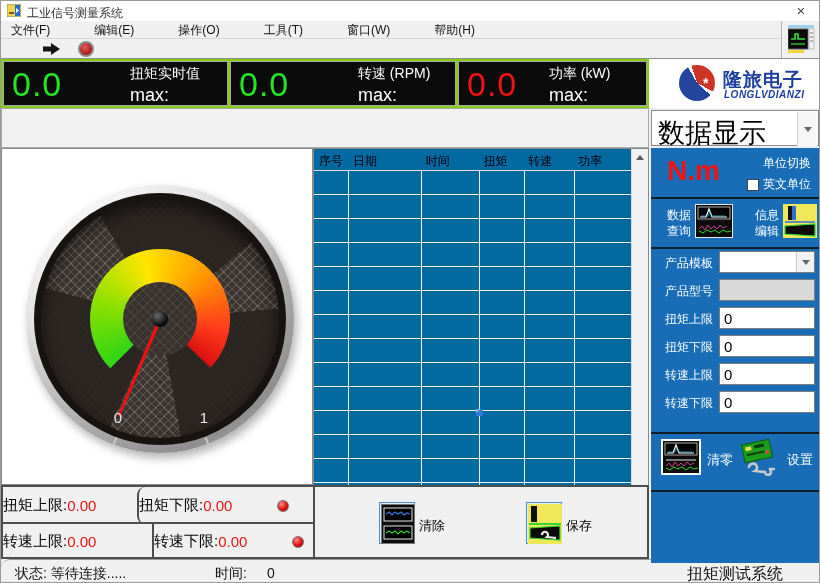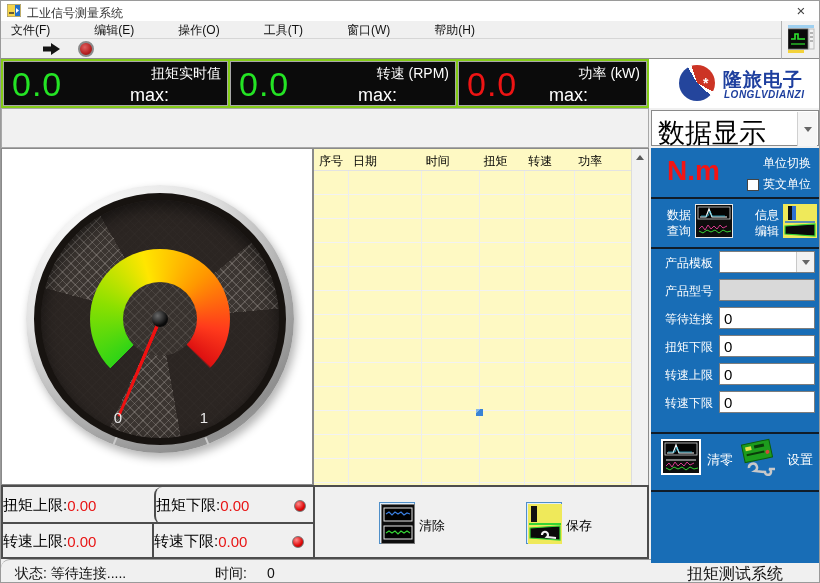--- a/index.html
+++ b/index.html
@@ -24,21 +24,21 @@
   .appicon { position:absolute; left:6px; top:4px; }
 
   
   .disp-row { position:absolute; left:0; top:58px; width:648px; height:49px; background:#84cc16; }
   .disp { position:absolute; top:2px; height:45px; background:#0b0b0b; border:1px solid #a8a8a8; }
   .disp1 { left:2px; width:225px; }
   .disp2 { left:229px; width:226px; }
   .disp3 { left:457px; width:189px; }
   .disp-val { position:absolute; left:8px; top:3px; font-size:34px; letter-spacing:1px; color:#24e424; }
   .disp3 .disp-val { color:#ee1414; }
-  .disp-labels { position:absolute; right:6px; top:3px; text-align:right; color:#fff; }
+  .disp-labels { position:absolute; right:6px; top:3px; text-align:left; color:#fff; }
   .disp-name { font-size:14px; }
   .disp-max { font-size:18px; margin-top:2px; padding-right:52px; }
 
   
   .brand { position:absolute; left:648px; top:58px; width:172px; height:49px; background:#fff; }
   .logo-circle { position:absolute; left:30px; top:6px; width:36px; height:36px; border-radius:50%;
     background:conic-gradient(#cc3425 0 118deg, #ffffff 118deg 132deg, #24459c 132deg 330deg, #ffffff 330deg 342deg, #cc3425 342deg 360deg); }
   .logo-star { position:absolute; left:24px; top:10px; color:#fff; font-size:14px; font-weight:bold; }
   .brand-name { position:absolute; left:74px; top:8px; font-size:19px; font-weight:bold; color:#1e3f9e; letter-spacing:1px; }
   .brand-sub { position:absolute; left:75px; top:30px; font-size:10px; font-style:italic; font-weight:bold; color:#1e3f9e; letter-spacing:0.5px; }
@@ -70,21 +70,21 @@
   .needle { position:absolute; left:132px; top:28px; width:4px; height:106px; background:#ef1111; border-radius:2px;
     transform-origin:50% 100%; transform:rotate(203deg); clip-path:polygon(15% 0, 85% 0, 100% 100%, 0 100%); }
   .knob { position:absolute; left:126px; top:126px; width:16px; height:16px; border-radius:50%;
     background:radial-gradient(circle at 35% 30%, #6a6a6a, #0a0a0a 65%); }
   .glabel { position:absolute; top:224px; width:20px; text-align:center; color:#e9e9e9; font-size:15px; }
   .g0 { left:82px; } .g1 { left:168px; }
   .gtick { position:absolute; top:252px; width:2px; height:8px; background:#c9c9c9; }
   .gtick0 { left:88px; transform:rotate(22deg); } .gtick1 { left:180px; transform:rotate(-22deg); }
 
   
-  .table-panel { position:absolute; left:312px; top:147px; width:336px; height:396px; background:#fef9c3; border:1px solid #8a8a8a; }
+  .table-panel { position:absolute; left:312px; top:147px; width:336px; height:396px; background:#0369a1; border:1px solid #8a8a8a; }
   .thead { position:absolute; left:0; top:0; right:17px; height:22px; display:flex; border-bottom:1px solid #e3e3e3; }
   .th { font-size:12px; color:#000; padding:4px 0 0 5px; }
   .th:nth-child(1){width:34px;} .th:nth-child(2){width:73px;} .th:nth-child(3){width:58px;}
   .th:nth-child(4){width:45px;} .th:nth-child(5){width:50px;} .th:nth-child(6){width:58px;}
   .tbody { position:absolute; left:0; top:22px; right:17px; bottom:0; overflow:hidden; }
   .trow { height:24px; border-bottom:1px solid #f2f2f2; }
   .vl { position:absolute; top:0; bottom:0; width:1px; background:#ededed; }
   .scrollbar { position:absolute; right:0; top:0; bottom:0; width:17px; background:#f1f1f1; border-left:1px solid #dcdcdc; }
   .sb-btn { position:absolute; left:0; width:16px; height:17px; background:#f1f1f1; }
   .sb-up { top:0; } .sb-down { bottom:0; }
@@ -110,21 +110,21 @@
   .ffield input { position:absolute; left:0; top:0; width:100%; height:100%; border:none; outline:none; background:transparent; font-size:15px; font-family:"Liberation Sans",sans-serif; padding-left:4px; color:#000; }
   .ffield.gray { background:#d9d9d9; }
   .f-chev { position:absolute; right:0; top:0; width:18px; height:20px; background:#f2f2f2; border-left:1px solid #c9c9c9; }
   .act-label { position:absolute; font-size:13px; color:#fff; top:303px; }
   .zicon { position:absolute; left:10px; top:291px; width:40px; height:36px; }
   .sicon { position:absolute; left:88px; top:289px; width:42px; height:40px; }
 
   
   .monitors { position:absolute; left:0; top:484px; width:314px; height:74px; background:#f0f0f0; border:2px solid #4d4d4d; }
   .mcell { position:absolute; height:37px; display:flex; align-items:center; padding-left:0; }
-  .mc0 { left:0; top:0; width:149px; } .mc1 { left:151px; top:0; width:161px; border-left:2px solid #4d4d4d;border-radius:8px; }
+  .mc0 { left:0; top:0; width:149px; } .mc1 { left:134px; top:0; width:161px; border-left:2px solid #4d4d4d;border-radius:8px; }
   .mc2 { left:0; top:35px; width:149px; border-top:2px solid #4d4d4d; } .mc3 { left:149px; top:35px; width:161px; border-left:2px solid #4d4d4d; border-top:2px solid #4d4d4d; }
   .mlabel { font-size:15px; color:#000; }
   .mvalue { font-size:15px; color:#e81414; }
   .led { position:absolute; right:9px; top:50%; margin-top:-6px; width:12px; height:12px; border-radius:50%;
     background:radial-gradient(circle at 35% 30%, #ff8a8a, #e00808 60%, #8f0404); border:1px solid #777; }
 
   
   .bottom-mid { position:absolute; left:314px; top:484px; width:334px; height:74px; background:#f0f0f0; border:2px solid #4d4d4d; border-left:none; }
   .icon-btn { position:absolute; width:36px; height:42px; border:1px solid #4f8fc9; background:#dfeefb; padding:1px; }
   .icon-btn svg { display:block; }
@@ -315,21 +315,21 @@
     <div class="ffield" style="top:103px;">
       <input readonly="" value="" style="">
       <div class="f-chev">
           <div class="tri-down"></div>
         </div>
     </div>
     <div class="frow-label" style="left:4px; top:135px;">产品型号</div>
     <div class="ffield gray" style="top:131px;">
       <input readonly="" value="" style="">
     </div>
-    <div class="frow-label" style="left:4px; top:163px;">等待连接</div>
+    <div class="frow-label" style="left:4px; top:163px;">扭矩上限</div>
     <div class="ffield" style="top:159px;">
       <input value="0" style="">
     </div>
     <div class="frow-label" style="left:4px; top:191px;">扭矩下限</div>
     <div class="ffield" style="top:187px;">
       <input value="0" style="">
     </div>
     <div class="frow-label" style="left:4px; top:219px;">转速上限</div>
     <div class="ffield" style="top:215px;">
       <input value="0" style="">

